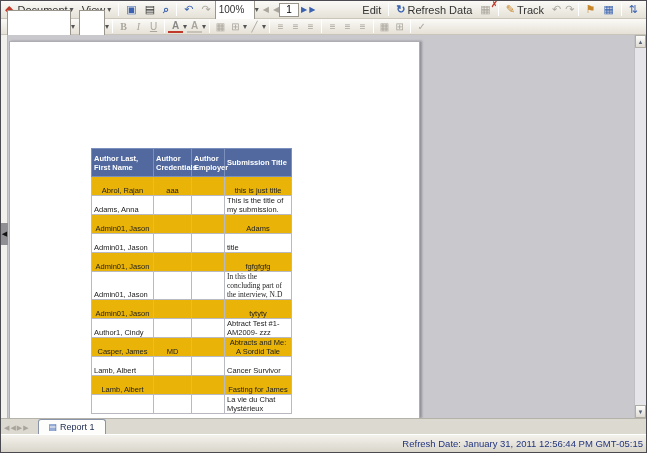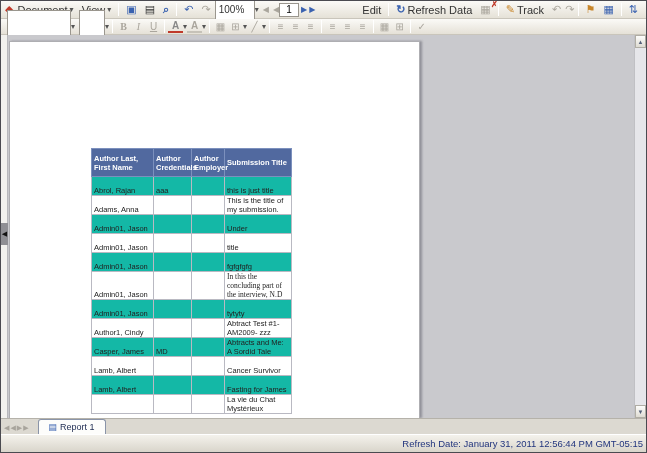--- a/index.html
+++ b/index.html
@@ -35,21 +35,21 @@
   .left-strip { position:absolute; left:0; top:0; bottom:0; width:7px; background:#f2f1ee; border-right:1px solid #b8b8bc; }
   .collapse-handle { position:absolute; left:0; top:188px; width:7px; height:22px; background:#8f8f94; color:#111; font-size:7px; display:flex; align-items:center; justify-content:center; cursor:pointer; }
   .page { position:absolute; left:8px; top:6px; width:411px; bottom:0; background:#fff; border:1px solid #aeaeb2; border-bottom:none; box-shadow:2px 0 2px rgba(80,80,90,.45); overflow:hidden; }
   .rtitle { position:absolute; left:65px; top:45px; font-size:11px; font-weight:bold; color:#111; }
 
   table.rpt { position:absolute; left:81px; top:106px; border-collapse:collapse; table-layout:fixed; width:200px; font-size:7.5px; color:#222; }
   table.rpt th, table.rpt td { border:1px solid #b9b9c2; vertical-align:bottom; padding:0 2px; text-align:left; font-weight:normal; }
   table.rpt col.c1{width:62px} table.rpt col.c2{width:38px} table.rpt col.c3{width:33px} table.rpt col.c4{width:67px}
   table.rpt thead th { background:#51699f; color:#fff; font-weight:bold; border:1px solid #7c90bd; height:28px; vertical-align:middle; line-height:9px; }
   table.rpt td { height:19px; line-height:9px; }
-  table.rpt tr.alt td { background:#14b8a6; }
+  table.rpt tr.alt td { background:#eab308;text-align:center; }
   table.rpt tbody tr:nth-child(6) td:last-child .ct { max-height:27px; overflow:hidden;font-family:Liberation Serif, serif; }
 
   
   .vscroll { position:absolute; right:0; top:0; bottom:0; width:12px; background:#e6e6ea; border-left:1px solid #c0c0c4; }
   .sbtn { position:absolute; left:0; width:11px; height:13px; background:linear-gradient(#fdfdfb,#dedbd2); border:1px solid #b0ada4; color:#55607a; font-size:6px; display:flex; align-items:center; justify-content:center; cursor:pointer; }
   .sbtn.up{ top:0; } .sbtn.down{ bottom:0; }
 
   
   .tabbar { height:16px; background:#dcd9d1; border-top:1px solid #b5b2aa; display:flex; align-items:flex-end; font-size:9px; }
   .tabnav { display:flex; gap:1px; padding:0 3px 2px 3px; color:#a8a49c; font-size:7px; }
@@ -236,21 +236,21 @@
               <td>
                 <div class="ct">Admin01, Jason</div>
               </td>
               <td>
                 <div class="ct"></div>
               </td>
               <td>
                 <div class="ct"></div>
               </td>
               <td>
-                <div class="ct">Under</div>
+                <div class="ct">Adams</div>
               </td>
             </tr>
             <tr>
               <td>
                 <div class="ct">Admin01, Jason</div>
               </td>
               <td>
                 <div class="ct"></div>
               </td>
               <td>

